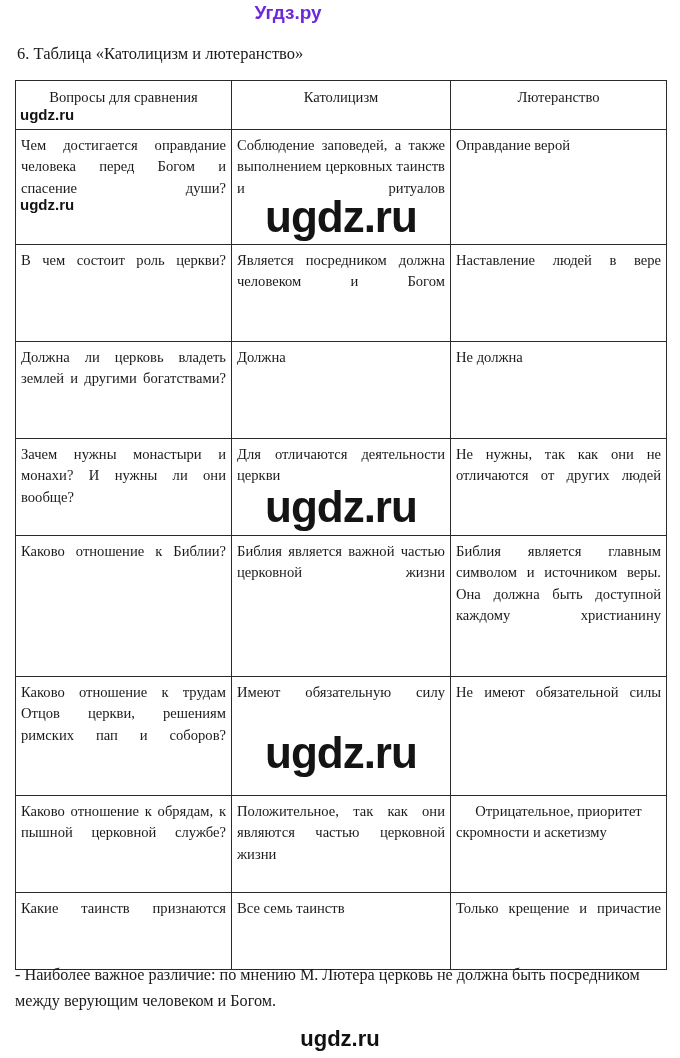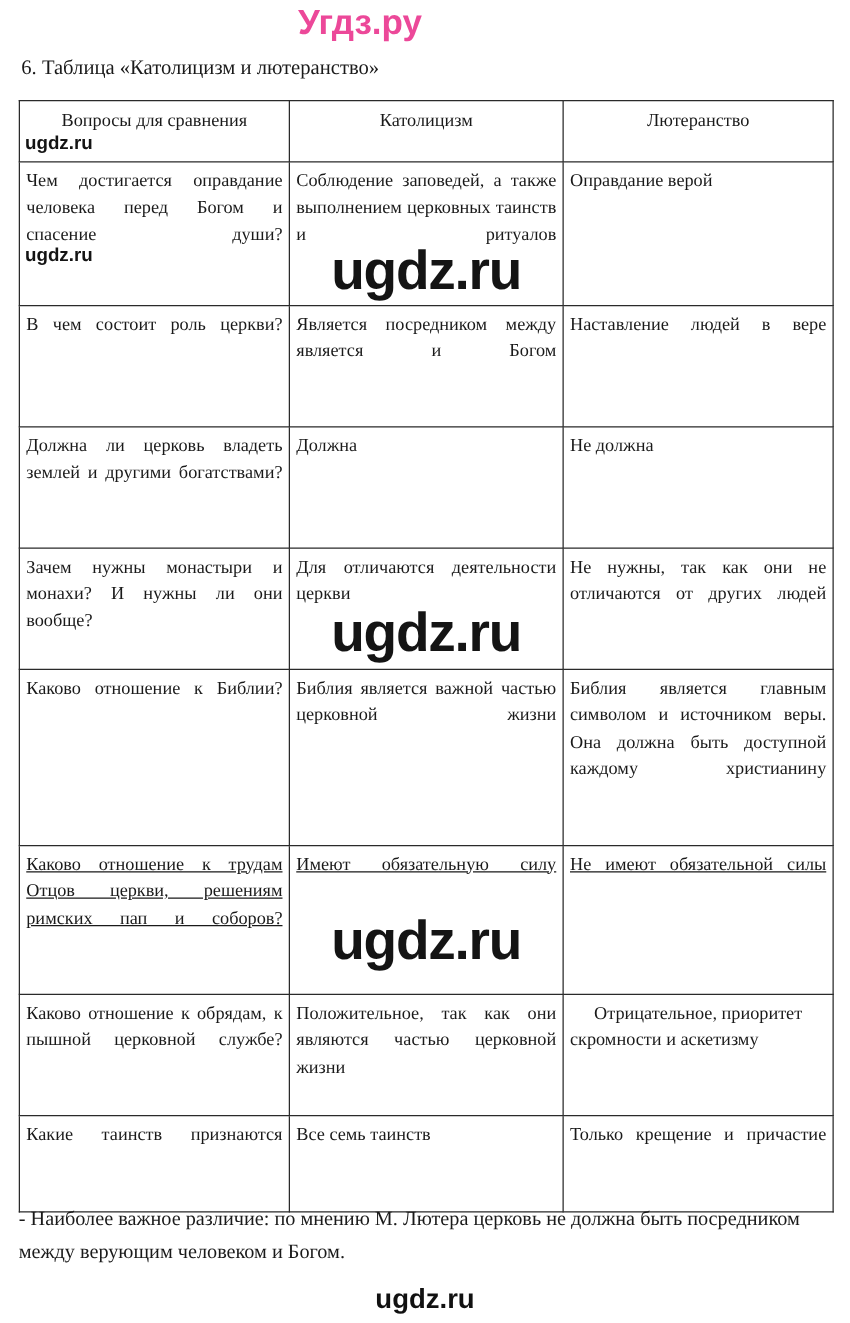--- a/index.html
+++ b/index.html
@@ -18,23 +18,23 @@
 
   
   .site-logo {
     position: absolute;
     top: 2px;
     left: 0;
     width: 576px;
     text-align: center;
     font-family: "Liberation Sans", "DejaVu Sans", sans-serif;
     font-weight: bold;
-    font-size: 28px;
+    font-size: 19px;
     letter-spacing: 0px;
-    color: #ec4899;
+    color: #6d28d9;
   }
 
   
   .task-heading {
     position: absolute;
     top: 44px;
     left: 17px;
     font-size: 16.5px;
     line-height: 20px;
     color: #1a1a1a;
@@ -80,21 +80,21 @@
   td.short {
     text-align: center;
     text-align-last: left;
     -moz-text-align-last: left;
   }
   tr.r1 td { height: 106px; }
   tr.r2 td { height: 88px; }
   tr.r3 td { height: 88px; }
   tr.r4 td { height: 88px; }
   tr.r5 td { height: 132px; }
-  tr.r6 td { height: 110px; text-decoration: underline; }
+  tr.r6 td { height: 110px; }
   tr.r7 td { height: 88px; }
   tr.r8 td { height: 68px; }
 
   
   .footer-note {
     position: absolute;
     top: 962px;
     left: 15px;
     width: 650px;
     font-size: 16.2px;
@@ -154,21 +154,21 @@
     </tr>
   </thead>
   <tbody>
     <tr class="r1">
       <td>Чем достигается оправдание человека перед Богом и спасение души?</td>
       <td>Соблюдение заповедей, а также выполнением церковных таинств и ритуалов</td>
       <td class="short">Оправдание верой</td>
     </tr>
     <tr class="r2">
       <td>В чем состоит роль церкви?</td>
-      <td>Является посредником между является и Богом</td>
+      <td>Является посредником должна человеком и Богом</td>
       <td>Наставление людей в вере</td>
     </tr>
     <tr class="r3">
       <td>Должна ли церковь владеть землей и другими богатствами?</td>
       <td class="short">Должна</td>
       <td class="short">Не должна</td>
     </tr>
     <tr class="r4">
       <td>Зачем нужны монастыри и монахи? И нужны ли они вообще?</td>
       <td>Для отличаются деятельности церкви</td>

